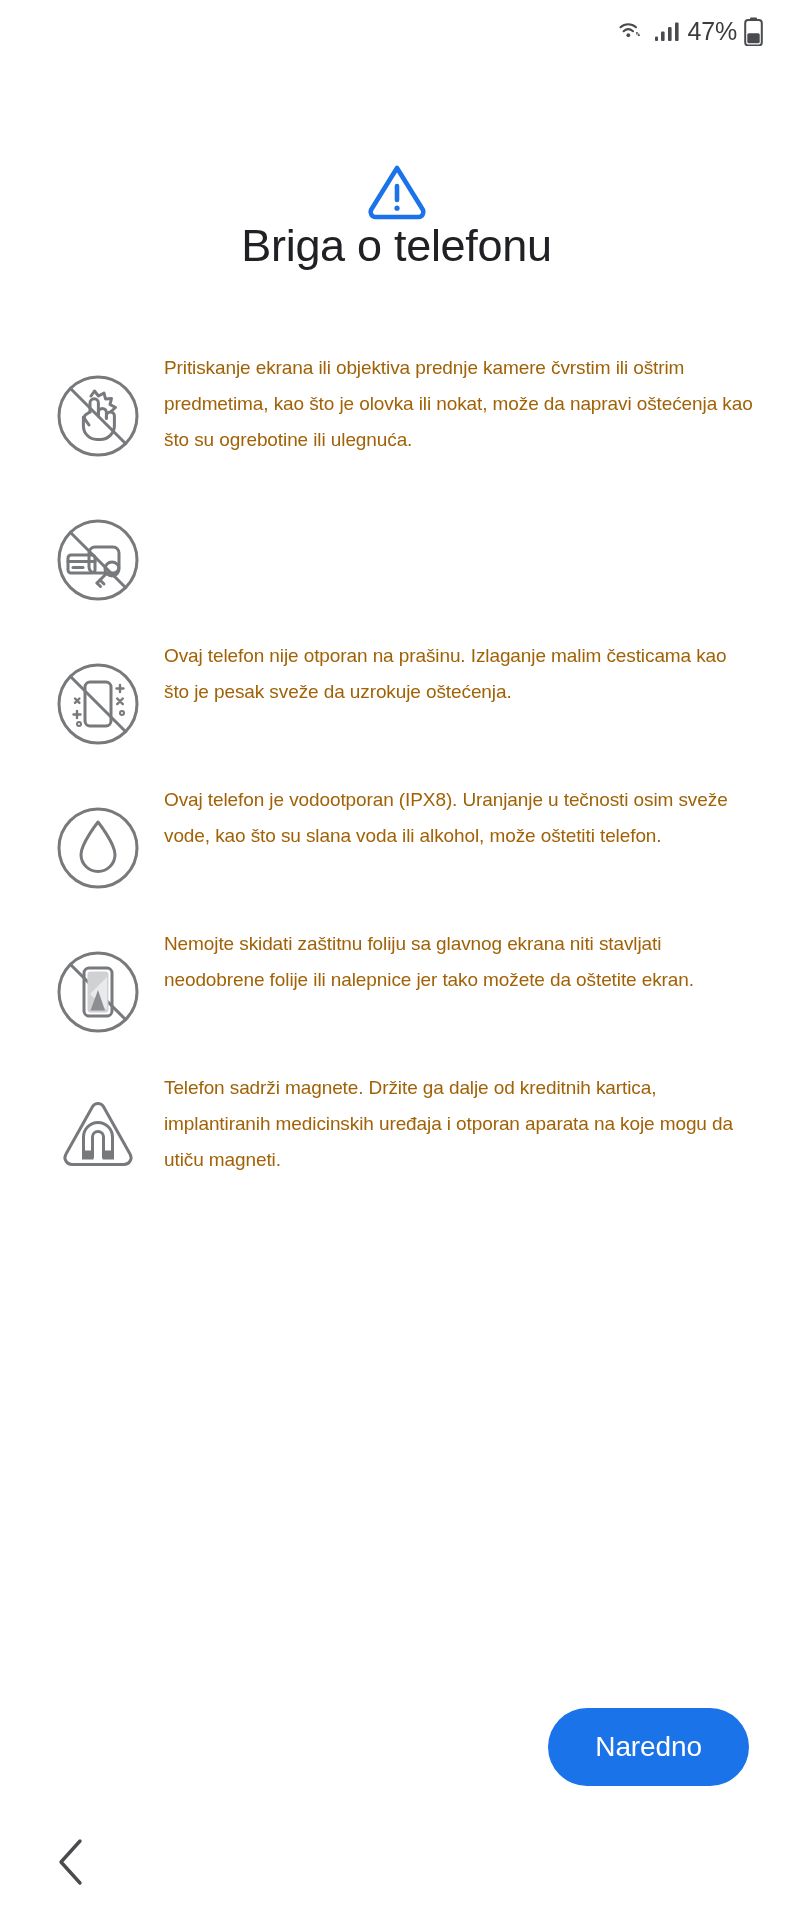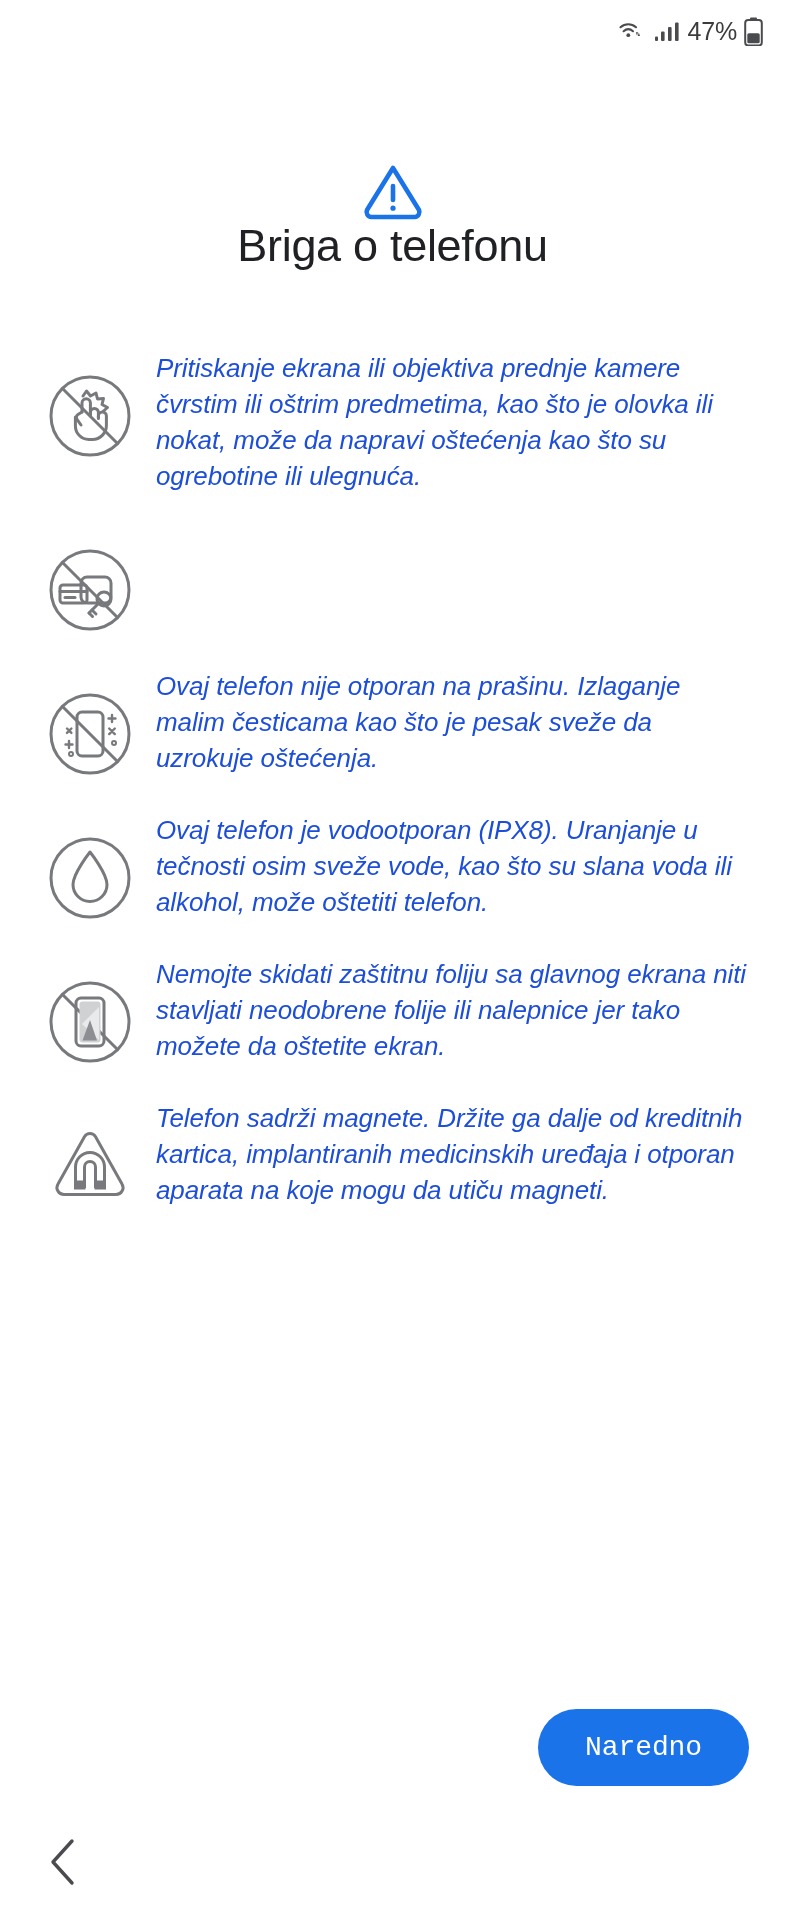--- a/index.html
+++ b/index.html
@@ -12,20 +12,21 @@
     overflow: hidden;
   }
 
   #screen {
     position: relative;
     width: 785px;
     height: 1920px;
     background: #ffffff;
     display: flex;
     flex-direction: column;
+    padding-left: 8px;
   }
 
   
   .status-bar {
     height: 62px;
     display: flex;
     align-items: center;
     justify-content: flex-end;
     padding-right: 22px;
     gap: 7px;
@@ -71,44 +72,43 @@
     flex: 0 0 132px;
     width: 132px;
     display: flex;
     justify-content: center;
     align-items: flex-start;
     padding-top: 22px;
   }
   .care-icon svg { display: block; }
   .care-text {
     flex: 1 1 auto;
-    font-size: 26px;
+    font-size: 19px;
     line-height: 36px;
-    color: #1d4ed8;
+    color: #a16207;
     letter-spacing: -0.1px;
     padding-top: 4px;
-    font-style: italic;
   }
 
   
   .footer {
     margin-top: auto;
     padding-right: 36px;
     padding-bottom: 18px;
     display: flex;
     justify-content: flex-end;
     flex: 0 0 auto;
   }
   .next-button {
     background: #1a73e8;
     color: #ffffff;
     border: none;
     border-radius: 48px;
     font-size: 28px;
-    font-family: Liberation Mono, monospace;
+    font-family: Liberation Sans, sans-serif;
     padding: 23px 47px;
     cursor: pointer;
     letter-spacing: -0.1px;
   }
 
   
   .nav-bar {
     height: 116px;
     flex: 0 0 auto;
     display: flex;

